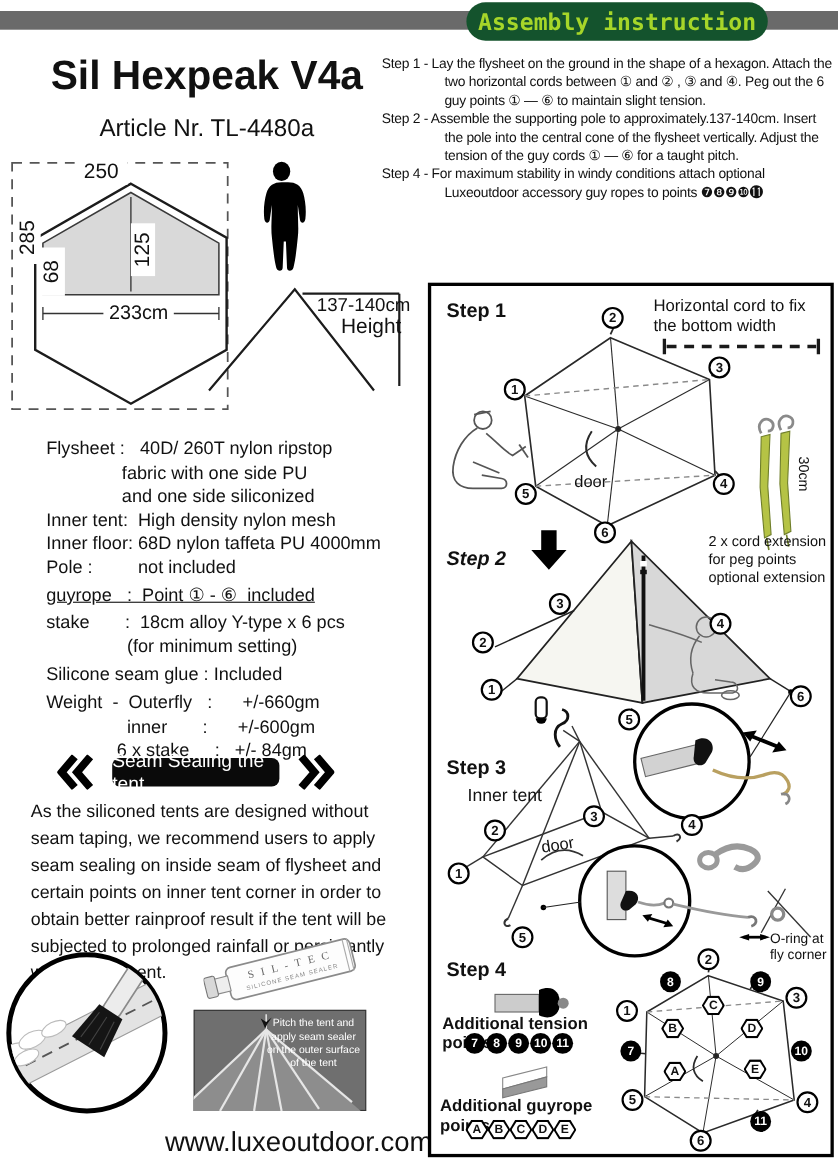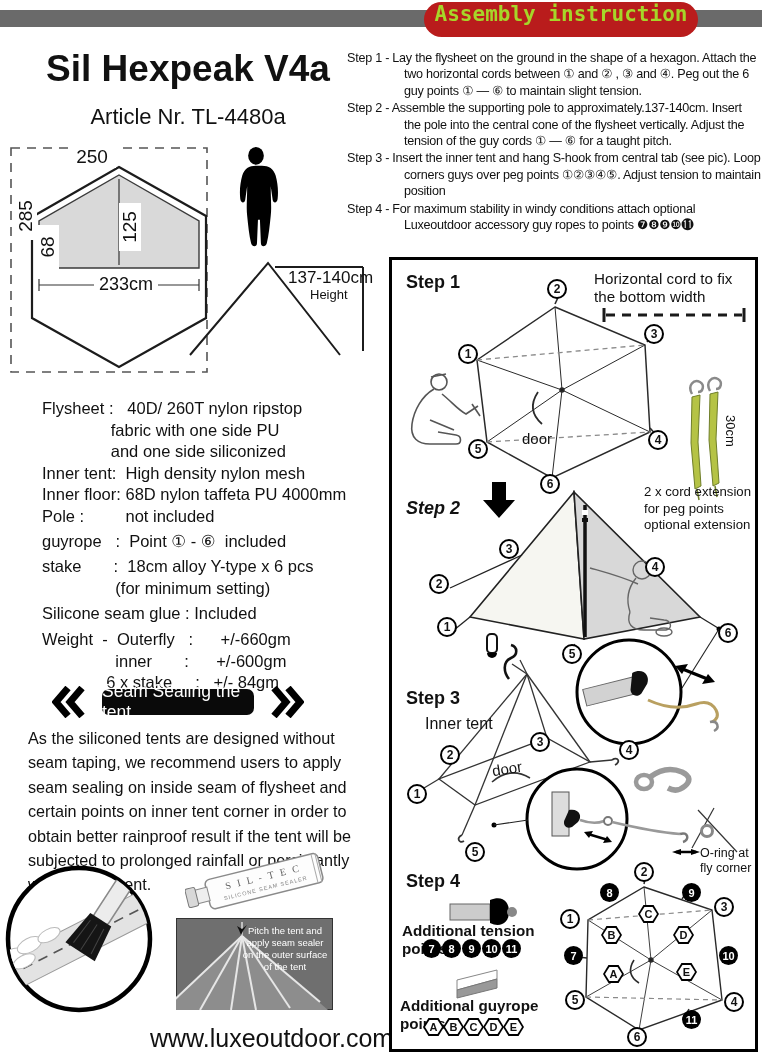--- a/index.html
+++ b/index.html
@@ -1,22 +1,22 @@
 <!DOCTYPE html>
 <html><head>
 <meta charset="utf-8">
 <style>
   html,body{margin:0;padding:0;background:#fff;}
   .page{position:relative;width:762px;height:1057px;background:#fff;overflow:hidden;
         font-family:"Liberation Sans",sans-serif;color:#111;}
   .abs{position:absolute;}
   
   .topbar{position:absolute;left:0;top:10px;width:762px;height:17px;background:#6a6a6a;}
-  .cap{position:absolute;left:424px;top:2px;width:274px;height:35px;background:#b91c1c;
-       border-radius:18px;display:flex;justify-content:center;}
+  .cap{position:absolute;left:424px;top:2px;width:274px;height:35px;background:#14532d;
+       border-radius:18px;display:flex;align-items:center;justify-content:center;}
   .cap span{font-family:"DejaVu Sans Mono",monospace;font-weight:bold;font-size:21px;color:#a6d629;}
   
   .title{position:absolute;left:20px;top:48px;width:336px;text-align:center;
          font-size:37px;font-weight:bold;letter-spacing:0px;}
   .article{position:absolute;left:20px;top:104px;width:336px;text-align:center;font-size:22px;}
   .rot{transform:rotate(-90deg);}
   .dimlabel{position:absolute;font-size:19px;background:#fff;text-align:center;padding:0 2px;}
   
   .stepstext{position:absolute;left:347px;top:50px;width:414px;font-size:12.6px;
              line-height:16.4px;letter-spacing:-0.25px;}
@@ -82,37 +82,36 @@
     <ellipse cx="24" cy="10" rx="8" ry="9" fill="#000"></ellipse>
     <path d="M24,20 c-7,0 -12,3 -14,10 c-2,7 -3,16 -2,24 c0.5,4 4,5 5,1 l2,-14 c0,14 -1,22 0,30 c1,10 2,20 4,28 c1,4 6,4 6,0 l1,-24 l2,0 l1,24 c0,4 5,4 6,0 c2,-8 3,-18 4,-28 c1,-8 0,-16 0,-30 l2,14 c1,4 4.5,3 5,-1 c1,-8 0,-17 -2,-24 c-2,-7 -7,-10 -14,-10 z" fill="#000"></path>
   </svg>
 
   <svg class="abs" style="left:180px;top:255px;" width="190" height="105" viewBox="0 0 190 105">
     <polyline points="10,100 88,8 160,100" fill="none" stroke="#1c1c1c" stroke-width="2"></polyline>
     <line x1="95" y1="12" x2="183" y2="12" stroke="#1c1c1c" stroke-width="2"></line>
     <line x1="183" y1="12" x2="183" y2="96" stroke="#1c1c1c" stroke-width="2"></line>
   </svg>
   <div class="abs" style="left:288px;top:268px;font-size:17px;">137-140cm</div>
-  <div class="abs" style="left:310px;top:287px;font-size:13px;">Height</div>
+  <div class="abs" style="left:310px;top:287px;font-size:19px;">Height</div>
 
   <div class="stepstext">
     <p><span>Step 1 -</span> <span>Lay the flysheet on the ground in the shape of a hexagon.  Attach the two horizontal cords between ① and ② , ③ and ④.  Peg out the 6 guy points ① — ⑥ to maintain slight tension.</span></p>
     <p><span>Step 2 -</span> <span>Assemble the supporting pole to approximately.137-140cm. Insert the pole into the central cone of the flysheet vertically. Adjust the tension of the guy cords ① — ⑥ for a taught pitch.</span></p>
-    <p><span>Step 3 -</span> <span>Insert the inner tent and hang S-hook from central tab  (see pic). Loop corners guys over peg points ①②③④⑤. Adjust tension to maintain position</span></p>
     <p><span>Step 4 -</span> <span>For maximum stability in windy conditions attach optional Luxeoutdoor accessory guy ropes to points ❼❽❾❿⓫</span></p>
   </div>
 
   <div class="specs">
     <div class="spec-line">Flysheet :   40D/ 260T nylon ripstop</div>
     <div class="spec-line">               fabric with one side PU</div>
     <div class="spec-line">               and one side siliconized</div>
     <div class="spec-line">Inner tent:  High density nylon mesh</div>
     <div class="spec-line">Inner floor: 68D nylon taffeta PU 4000mm</div>
     <div class="spec-line">Pole :         not included</div>
-    <div class="spec-line" style="margin-top:3px;">guyrope   :  Point ① - ⑥  included</div>
+    <div class="spec-line" style="margin-top:3px;text-decoration:underline;">guyrope   :  Point ① - ⑥  included</div>
     <div class="spec-line" style="margin-top:4px;">stake       :  18cm alloy Y-type x 6 pcs</div>
     <div class="spec-line">                (for minimum setting)</div>
     <div class="spec-line" style="margin-top:4px;">Silicone seam glue : Included</div>
     <div class="spec-line" style="margin-top:4px;">Weight  -  Outerfly   :      +/-660gm</div>
     <div class="spec-line">                inner       :      +/-600gm</div>
     <div class="spec-line">              6 x stake     :   +/- 84gm</div>
   </div>
 
   <div class="banner">
     <svg width="34" height="32" viewBox="0 0 34 32">

